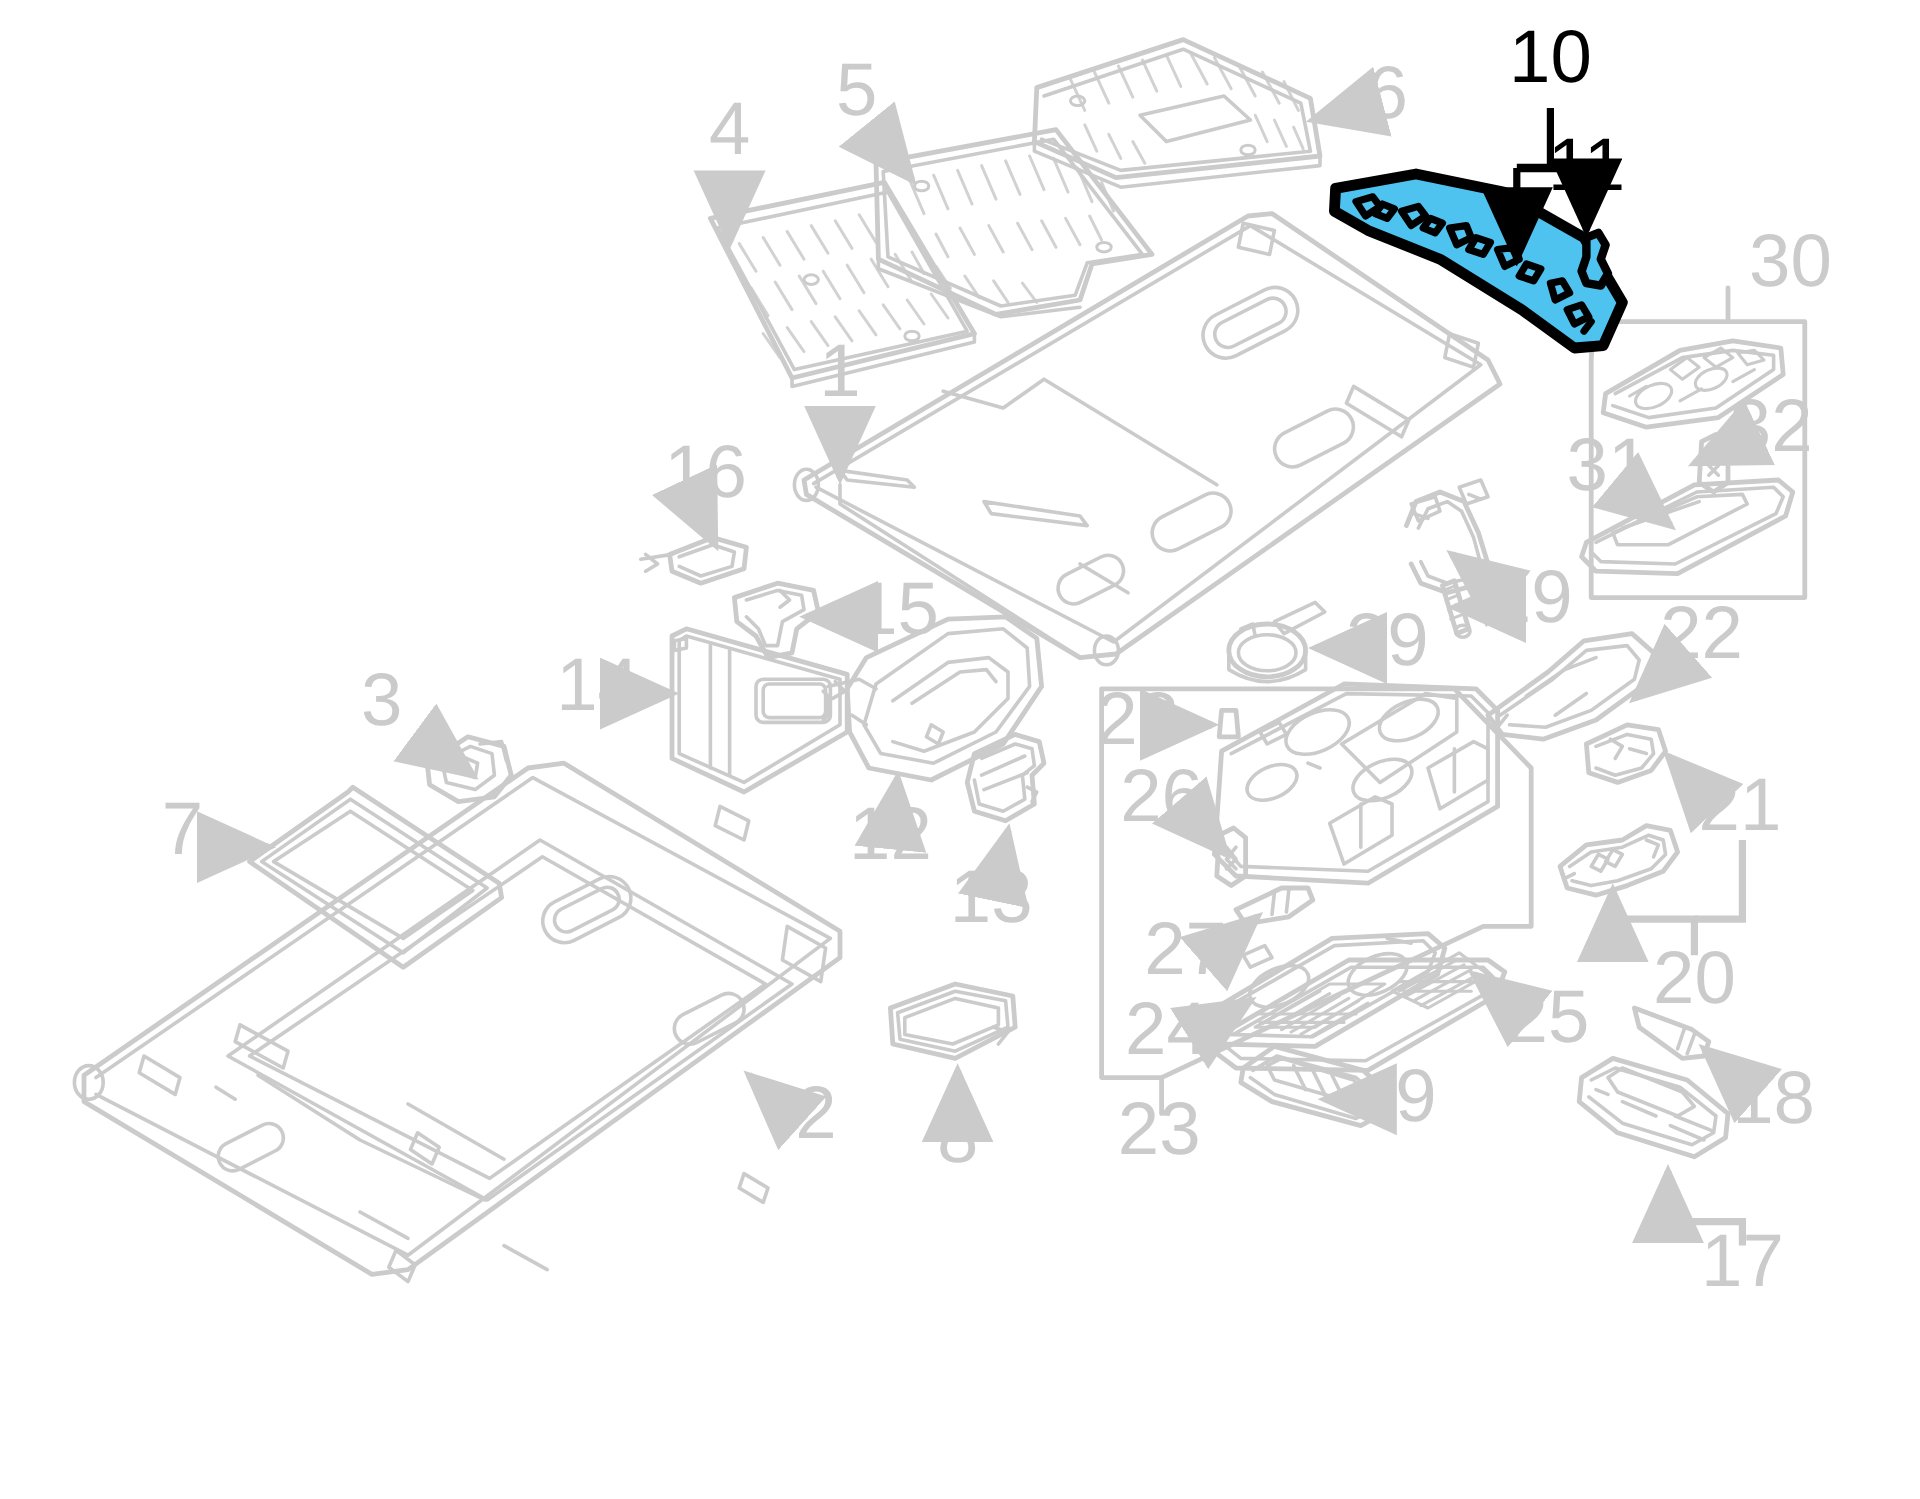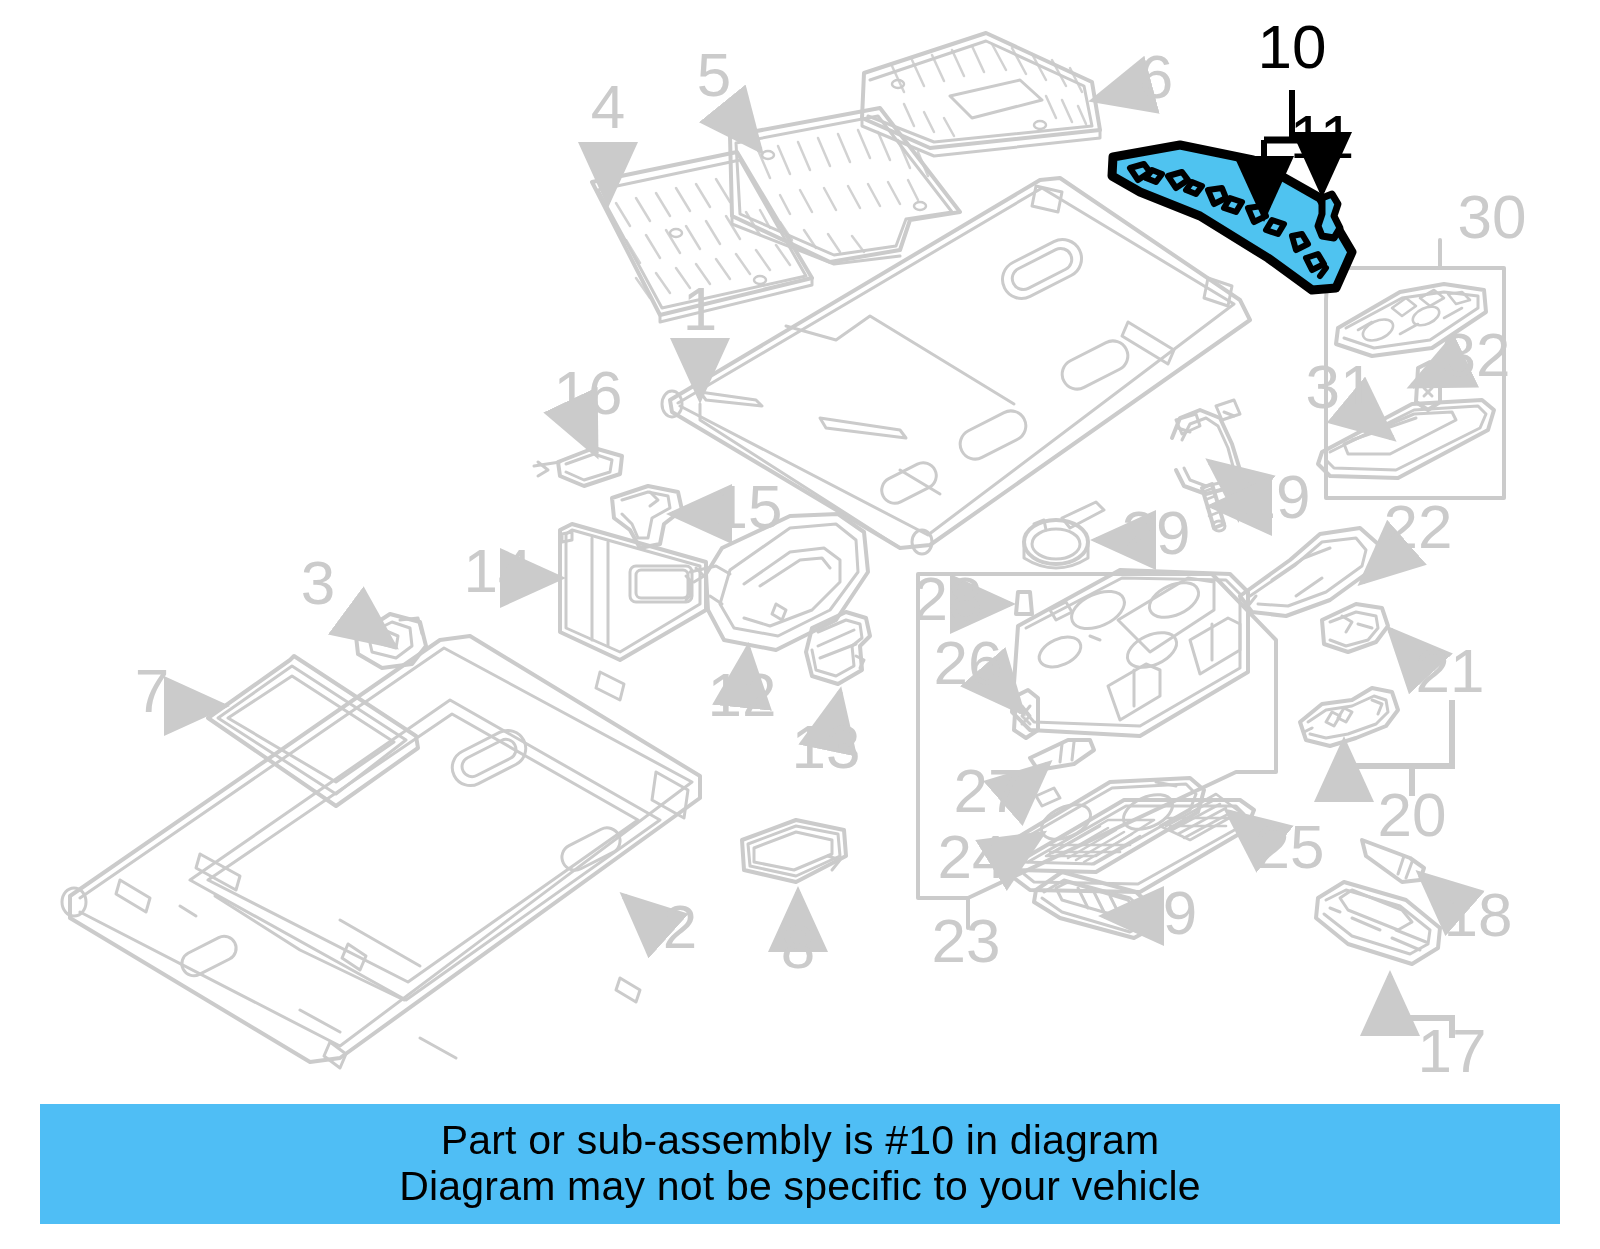--- a/index.html
+++ b/index.html
@@ -511,18 +511,14 @@
         <text class="num" x="988" y="812" text-anchor="middle">27</text>
         <text class="num" x="948" y="620" text-anchor="middle">28</text>
         <text class="num" x="1156" y="554" text-anchor="middle">29</text>
         <text class="num" x="1492" y="238" text-anchor="middle">30</text>
         <text class="num" x="1340" y="408" text-anchor="middle">31</text>
         <text class="num" x="1476" y="376" text-anchor="middle">32</text>
       </g>
     </svg>
   </div>
 
-  <div id="banner">
-    <div class="bl">Part or sub-assembly is #10 in diagram</div>
-    <div class="bl">Diagram may not be specific to your vehicle</div>
-  </div>
 
 </div>
 
 </body></html>

